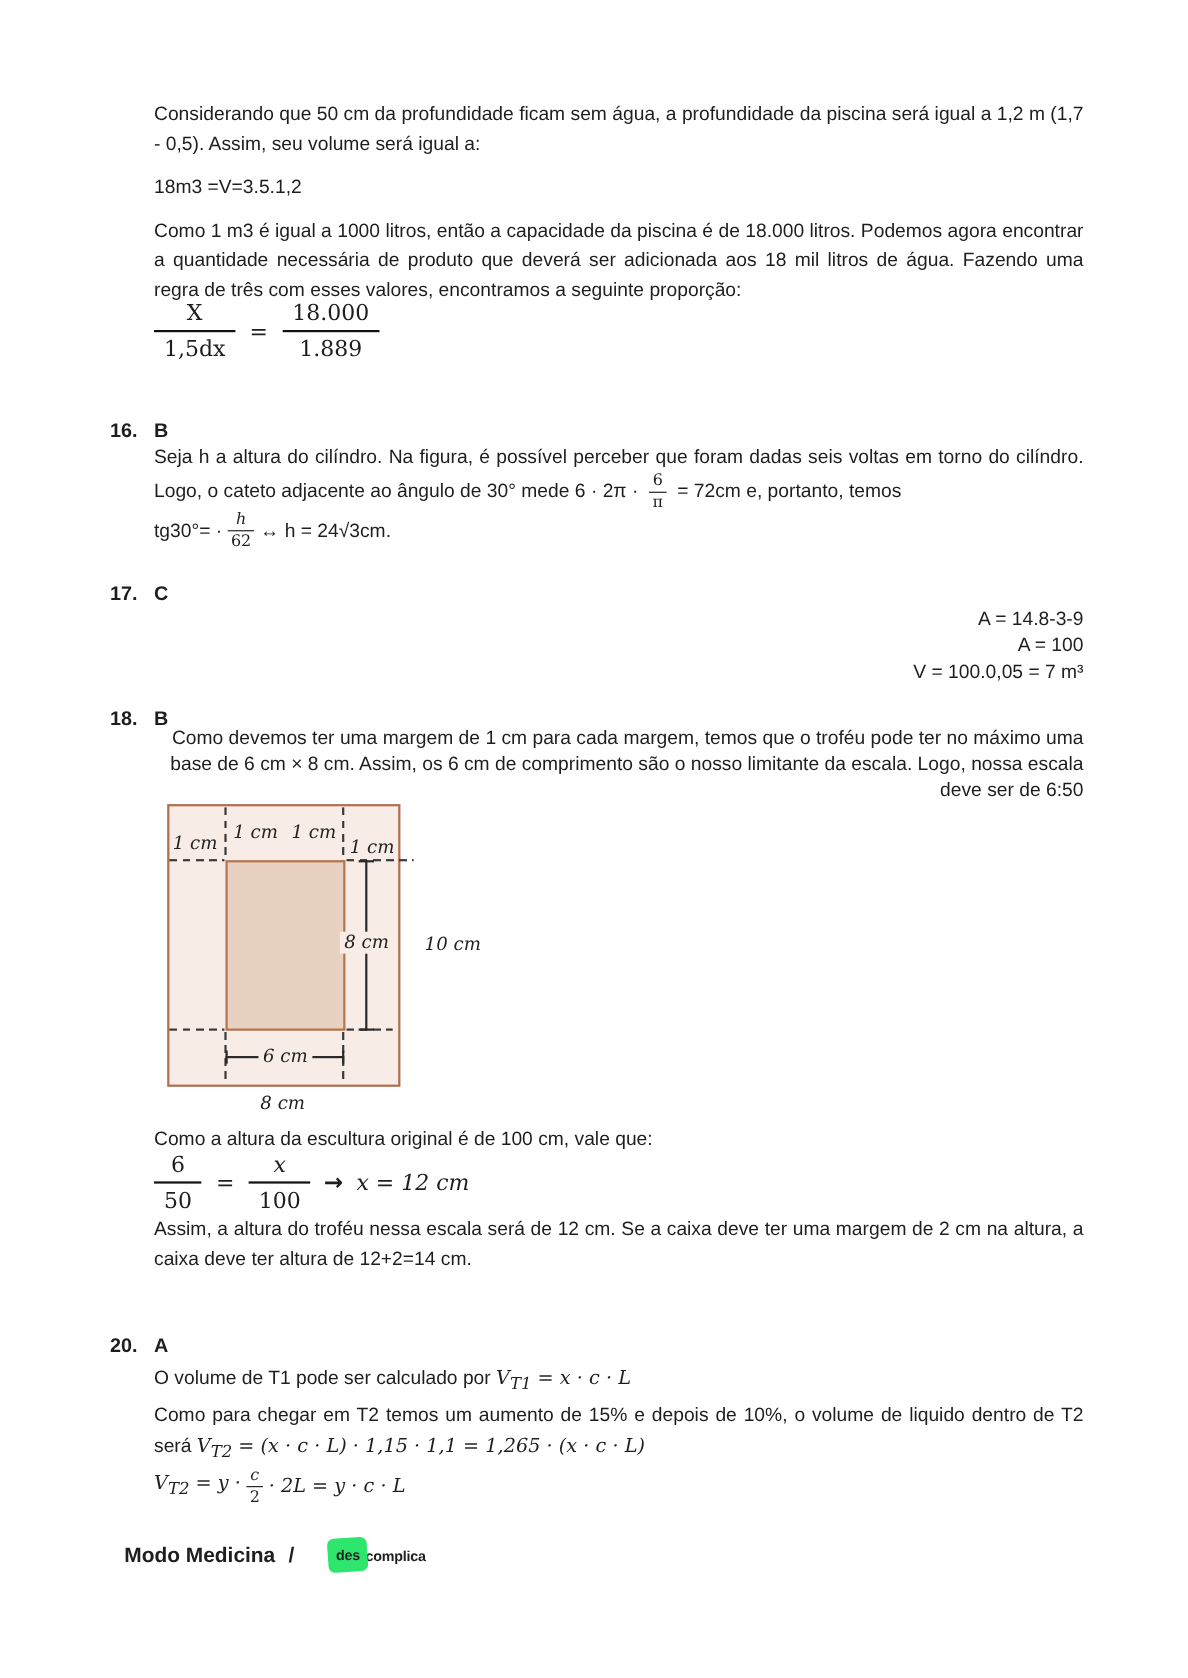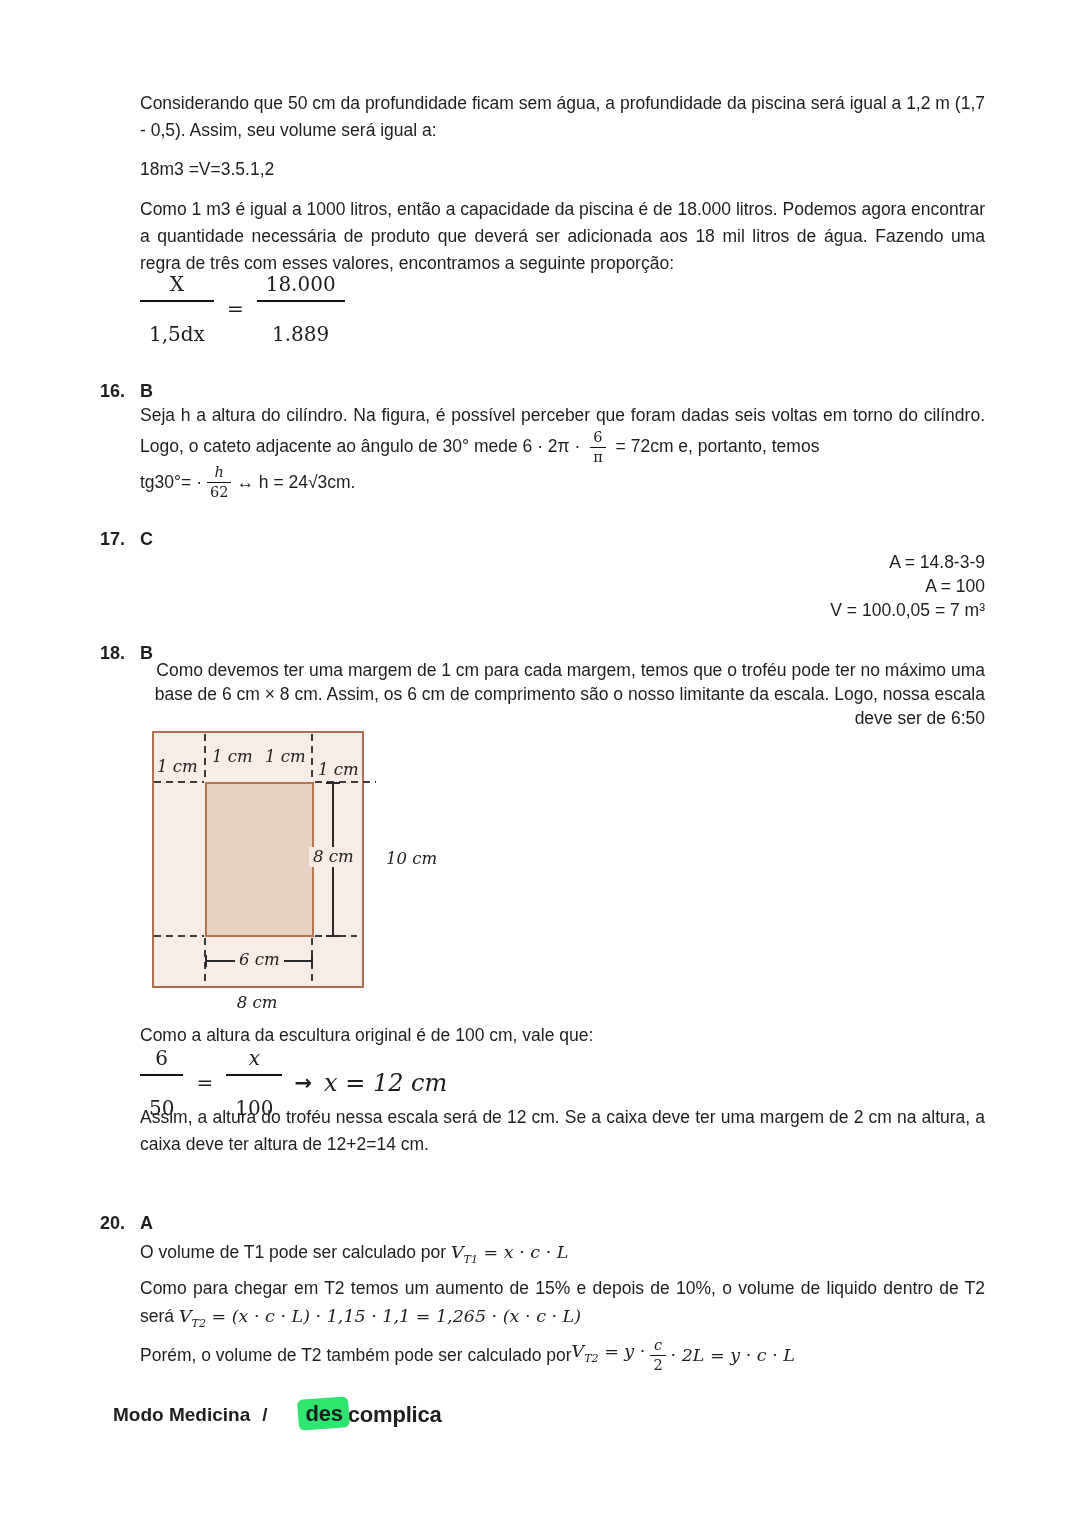--- a/index.html
+++ b/index.html
@@ -9,47 +9,47 @@
   .abs{position:absolute;left:140px;width:845px;}
   .p{text-align:justify;}
   .tight{line-height:24px;text-align:right;}
   .qhead{left:100px;width:880px;font-weight:700;font-size:18px;}
   .qnum{display:inline-block;width:40px;}
   
   .fracrow{display:flex;align-items:center;}
   .bigfrac{display:inline-flex;flex-direction:column;align-items:stretch;text-align:center;
            font-family:"DejaVu Serif","Liberation Serif",serif;font-size:20px;line-height:1.25;}
   .bigfrac .num{border-bottom:2px solid #111;padding:0 9px 3px;}
-  .bigfrac .den{padding:20px 9px 0;}
+  .bigfrac .den{padding:3px 9px 0;}
   .eqsign{font-family:"DejaVu Serif","Liberation Serif",serif;font-size:20px;margin:0 13px;}
   .arrow{font-weight:700;font-size:21px;margin:0 12px;font-family:"DejaVu Sans",sans-serif;}
-  .mathres{font-family:"DejaVu Serif","Liberation Serif",serif;font-style:italic;font-size:24px;}
+  .mathres{font-family:"DejaVu Serif","Liberation Serif",serif;font-style:italic;font-size:20px;}
   
   .sfrac{display:inline-flex;flex-direction:column;align-items:stretch;text-align:center;vertical-align:middle;
          font-family:"DejaVu Serif","Liberation Serif",serif;font-size:14.5px;line-height:1.15;margin:0 5px;}
   .sfrac .num{border-bottom:1.5px solid #111;padding:0 3px 1px;}
   .sfrac .den{padding:1px 3px 0;}
   .it{font-style:italic;}
   .math{font-family:"DejaVu Serif","Liberation Serif",serif;font-style:italic;}
-  .math sub{font-size:11px;font-style:italic;}
+  .math sub{font-size:15px;font-style:italic;}
   .inlineflex{display:flex;align-items:center;flex-wrap:wrap;}
   
   .figure{top:729px;height:300px;width:470px;}
   .fig-outer{position:absolute;left:12px;top:2px;width:208px;height:253px;background:#f8ece6;border:2px solid #b06e50;}
   .fig-inner{position:absolute;left:65px;top:53px;width:105px;height:151px;background:#e8d1c0;border:2px solid #b5764f;}
   .dash-h{position:absolute;height:2px;background:repeating-linear-gradient(90deg,#3a3a3a 0 7px,rgba(0,0,0,0) 7px 12px);}
   .dash-v{position:absolute;width:2px;background:repeating-linear-gradient(180deg,#3a3a3a 0 7px,rgba(0,0,0,0) 7px 12px);}
   .meas{position:absolute;background:#2a2a2a;}
   .figlbl{position:absolute;font-family:"DejaVu Serif","Liberation Serif",serif;font-style:italic;
           font-size:16.5px;line-height:20px;color:#222;white-space:nowrap;}
   .lblbg{background:#f8ece6;padding:0 4px;}
   
   .footer{left:113px;top:1398px;font-weight:700;font-size:19px;display:flex;align-items:center;}
   .footer .slash{margin:0 14px 0 12px;}
-  .logo{display:inline-flex;align-items:center;font-size:22px;letter-spacing:-0.2px;margin-left:18px;}
+  .logo{display:inline-flex;align-items:center;font-size:13px;letter-spacing:-0.2px;margin-left:18px;}
   .logo-des{position:relative;padding:2px 5px 3px 6px;z-index:0;}
   .logo-des::before{content:"";position:absolute;inset:0px -1px 1px -2px;background:#2ee56e;border-radius:6px;
                     transform:rotate(-4deg);z-index:-1;}
 </style>
 </head>
 <body>
 
 <div class="page">
 
   <div class="abs p" style="top:90px">Considerando que 50 cm da profundidade ficam sem água, a profundidade da piscina será igual a 1,2 m (1,7 - 0,5). Assim, seu volume será igual a:</div>
@@ -154,21 +154,20 @@
     <span class="qnum">20.</span><span>A</span>
   </div>
   <div class="abs" style="top:1238px;line-height:28px">
     <div>
       <span>O volume de T1 pode ser calculado por </span><span class="math"><span>V</span><sub>T1</sub><span> = x · c · L</span></span>
     </div>
     <div class="p">
       <span>Como para chegar em T2 temos um aumento de 15% e depois de 10%, o volume de liquido dentro de T2 será </span><span class="math"><span>V</span><sub>T2</sub><span> = (x · c · L) · 1,15 · 1,1 = 1,265 · (x · c · L)</span></span>
     </div>
     <div class="inlineflex">
-      <span>Porém, o volume de T2 também pode ser calculado por </span>
       <span class="math"><span>V</span><sub>T2</sub><span> = y · </span></span>
       <span class="sfrac">
           <span class="num it">c</span>
           <span class="den">2</span>
         </span>
       <span class="math"> · 2L = y · c · L</span>
     </div>
   </div>
 
   <div class="abs footer">

